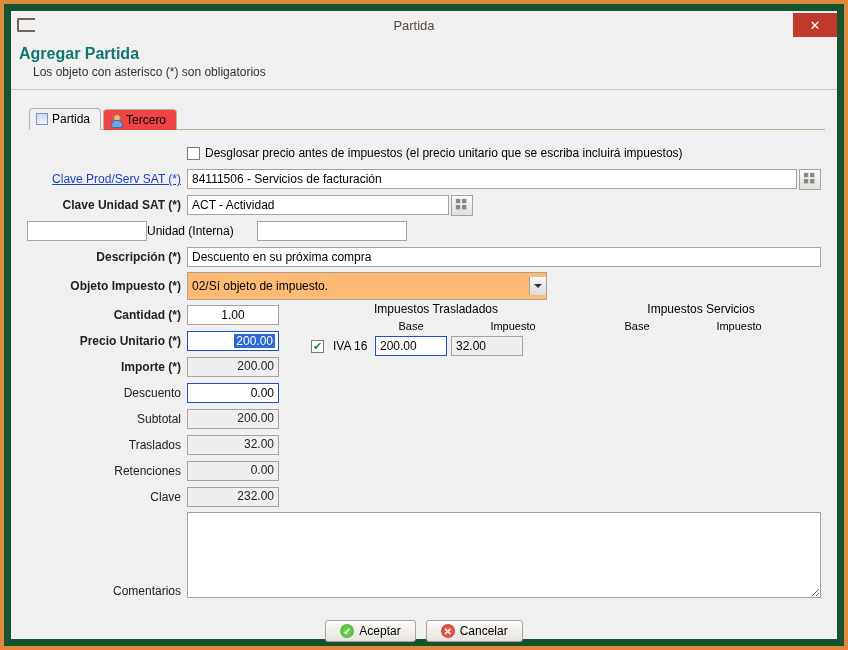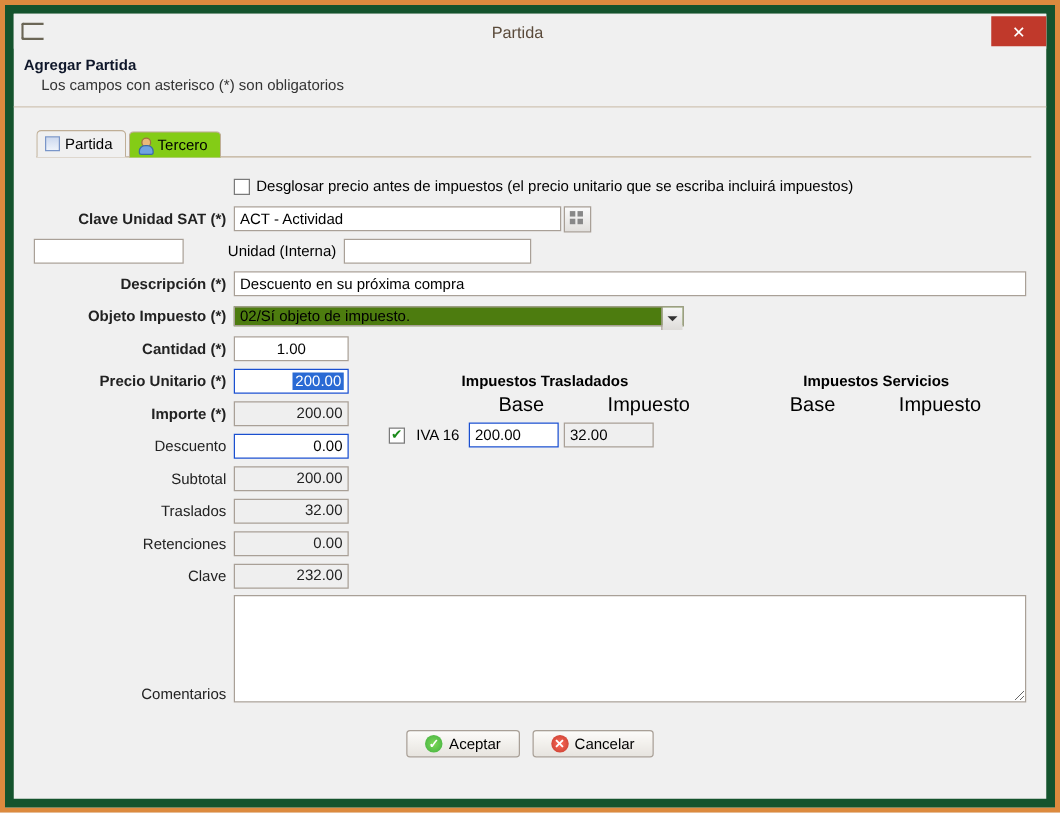--- a/index.html
+++ b/index.html
@@ -44,38 +44,38 @@
     color: #fff;
     display: flex; align-items: center; justify-content: center;
     margin-right: 0px;
     font-size: 13px;
     cursor: pointer;
   }
   .header {
     padding: 6px 8px 10px 8px;
     border-bottom: 1px solid #d0c4b4;
   }
-  .header .h1 { font-weight: bold; font-size: 12px; color: #0f172a; }
+  .header .h1 { font-weight: bold; font-size: 16px; color: #0f766e; }
   .header .sub { font-size: 12px; color: #333; margin-left: 14px; margin-top: 2px; }
 
   .tabs {
     margin: 16px 12px 0 18px;
     display: flex;
     align-items: flex-end;
     border-bottom: 1px solid #bfae96;
     height: 24px;
   }
   .tab {
     display: flex; align-items: center;
     gap: 4px;
     padding: 3px 10px 3px 6px;
     border: 1px solid #bfae96;
     border-bottom: none;
     border-radius: 4px 4px 0 0;
-    background: #84cc16;
+    background: #ef4444;
     margin-right: 2px;
     font-size: 12px;
     position: relative;
     top: 1px;
     cursor: pointer;
   }
   .tab.active {
     background: #f0f0f0;
     border-bottom: 1px solid #f0f0f0;
   }
@@ -163,24 +163,24 @@
     margin-right: 5px;
     cursor: pointer;
   }
   .checkbox.checked::after {
     content: "✔";
     color: #1a8a1a;
     font-size: 11px;
     line-height: 11px;
   }
   .select {
-    display: flex; 
+    display: flex; align-items: center;
     border: 1px solid #a9a097;
-    background: #4d7c0f;
-    height: 16px;
+    background: #fdba74;
+    height: 28px;
     flex: 1;
     max-width: 360px;
     position: relative;
   }
   .select .sel-text { flex:1; padding: 0 4px; font-size:12px; }
   .select .sel-btn {
     width: 17px; height: 18px;
     border-left: 1px solid #a9a097;
     background: linear-gradient(#f6f6f6,#dedcd9);
     display:flex; align-items:center; justify-content:center;
@@ -193,22 +193,22 @@
     border-top:4px solid #333;
   }
 
   .tax-section {
     display: flex;
     position: absolute;
     left: 300px;
     top: 172px;
   }
   .tax-col { margin-right: 40px; }
-  .tax-title { font-weight: bold; text-align: center; margin-bottom: 4px; }
-  .tax-headers { display:flex; justify-content:center; gap: 30px; margin-bottom:4px; font-size:16px;}
+  .tax-title { font-weight: normal; text-align: center; margin-bottom: 4px; }
+  .tax-headers { display:flex; justify-content:flex-start; gap: 30px; margin-bottom:4px; font-size:11px;}
   .tax-row { display:flex; align-items:center; gap:4px;}
   .tax-row .tax-input {
     width: 72px; height:20px; border:1px solid #a9a097; background:#fff;
     padding:1px 4px; font-size:12px; text-align:left;
   }
 
   .comments-box {
     flex: 1;
     height: 86px;
     border: 1px solid #a9a097;
@@ -251,21 +251,21 @@
   <div class="titlebar">
     <span class="app-icon"></span>
     <span class="title">Partida</span>
     <div class="close">
       <span>✕</span>
     </div>
   </div>
 
   <div class="header">
     <div class="h1">Agregar Partida</div>
-    <div class="sub">Los campos con asterisco (*) son obligatorios</div>
+    <div class="sub">Los objeto con asterisco (*) son obligatorios</div>
   </div>
 
   <div class="tabs">
     <div class="tab active">
       <span class="icon-form"></span>
       <span>Partida</span>
     </div>
     <div class="tab">
       <span class="icon-user"></span>
       <span>Tercero</span>
@@ -273,37 +273,49 @@
   </div>
 
   <div class="form-area rel">
 
     <div class="row">
       <div class="label"></div>
       <span class="checkbox"></span>
       <span>Desglosar precio antes de impuestos (el precio unitario que se escriba incluirá impuestos)</span>
     </div>
 
+    <div class="row">
+      <div class="label link">Clave Prod/Serv SAT (*)</div>
+      <input type="text" class="wide" value="84111506 - Servicios de facturación" style="">
+      <div class="btn-lookup">
+        <svg viewBox="0 0 16 16">
+            <rect x="1" y="1" width="5" height="5" fill="#888"></rect>
+            <rect x="8" y="1" width="5" height="5" fill="#888"></rect>
+            <rect x="1" y="8" width="5" height="5" fill="#888"></rect>
+            <rect x="8" y="8" width="5" height="5" fill="#888"></rect>
+          </svg>
+      </div>
+    </div>
 
     <div class="row">
       <div class="label bold">Clave Unidad SAT (*)</div>
       <input type="text" style="width: 262px;" value="ACT - Actividad">
       <div class="btn-lookup">
         <svg viewBox="0 0 16 16">
             <rect x="1" y="1" width="5" height="5" fill="#888"></rect>
             <rect x="8" y="1" width="5" height="5" fill="#888"></rect>
             <rect x="1" y="8" width="5" height="5" fill="#888"></rect>
             <rect x="8" y="8" width="5" height="5" fill="#888"></rect>
           </svg>
       </div>
     </div>
 
     <div class="row">
       <input type="text" style="width: 120px;" value="">
-      <div style="width:128px; text-align:right; padding-right:6px;">Unidad (Interna)</div>
+      <div style="width:110px; text-align:left; padding-right:6px;">Unidad (Interna)</div>
       <input type="text" style="width: 150px;" value="">
     </div>
 
     <div class="row">
       <div class="label bold">Descripción (*)</div>
       <input type="text" class="wide" value="Descuento en su próxima compra" style="">
     </div>
 
     <div class="row">
       <div class="label bold">Objeto Impuesto (*)</div>

